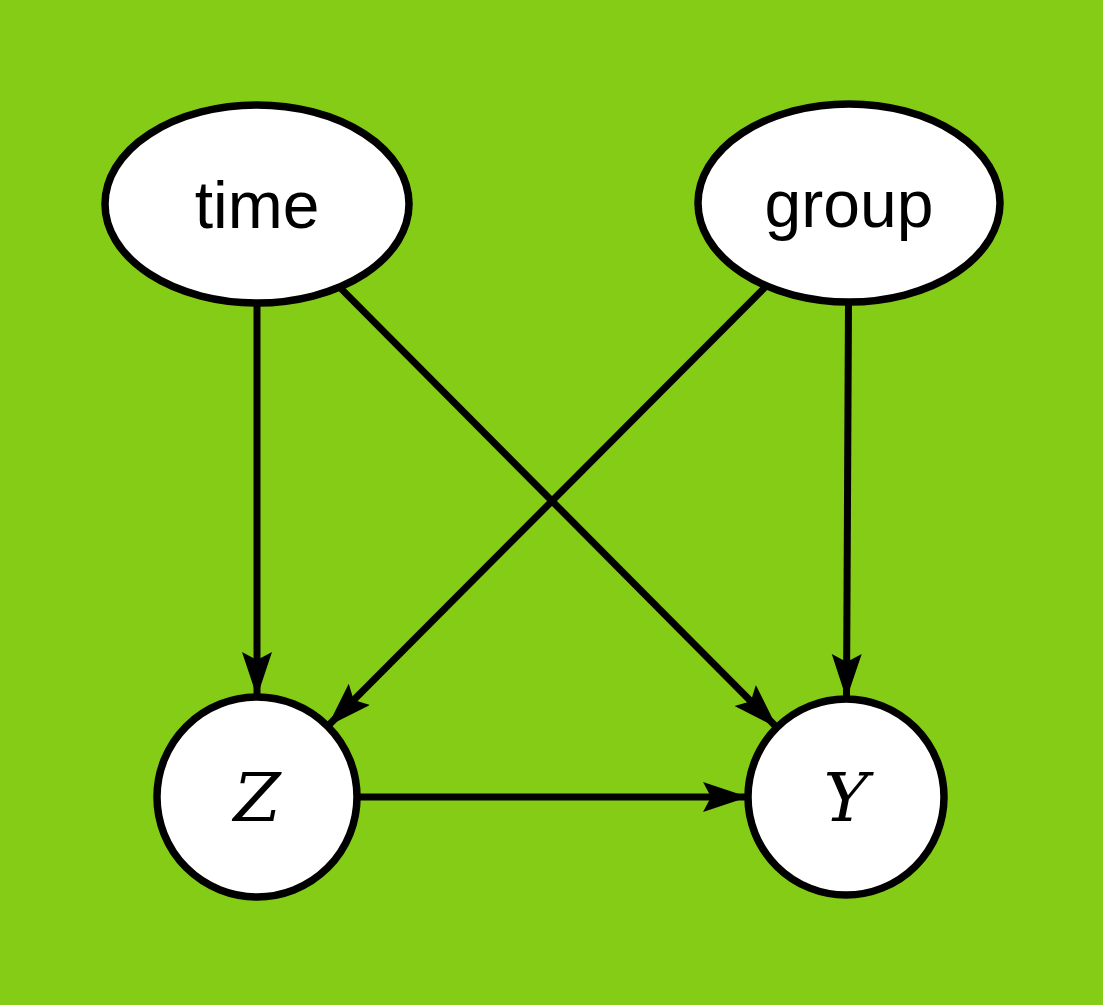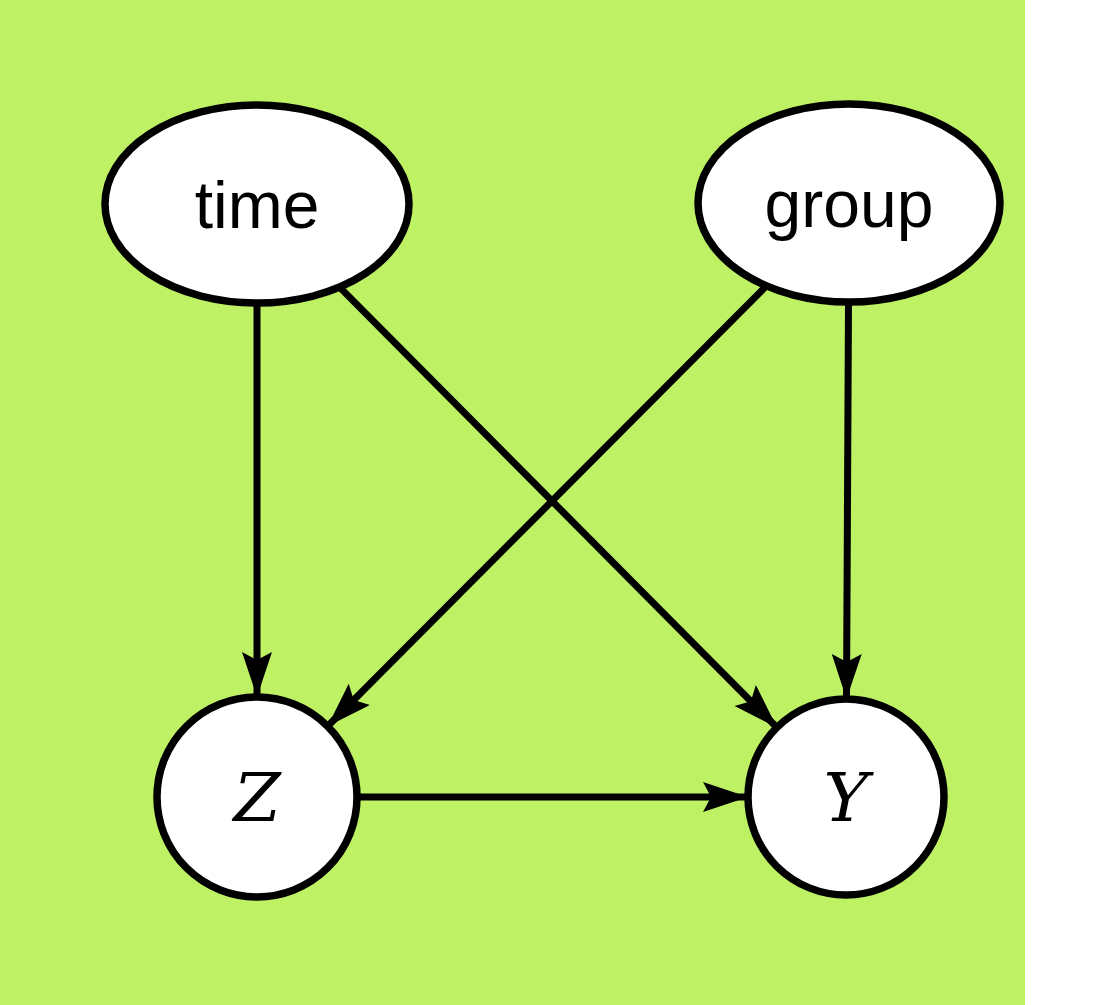--- a/index.html
+++ b/index.html
@@ -1,23 +1,23 @@
 <!DOCTYPE html>
 <html><head>
 <meta charset="utf-8">
 <style>
   html, body {
     margin: 0;
     padding: 0;
     background: #ffffff;
   }
   .stage {
-    width: 1025px;
+    width: 1103px;
     height: 1005px;
-    background: #bef264;
+    background: #84cc16;
     position: relative;
     overflow: hidden;
   }
   svg.dag {
     display: block;
     width: 1103px;
     height: 1005px;
   }
   .node-shape {
     fill: #ffffff;

